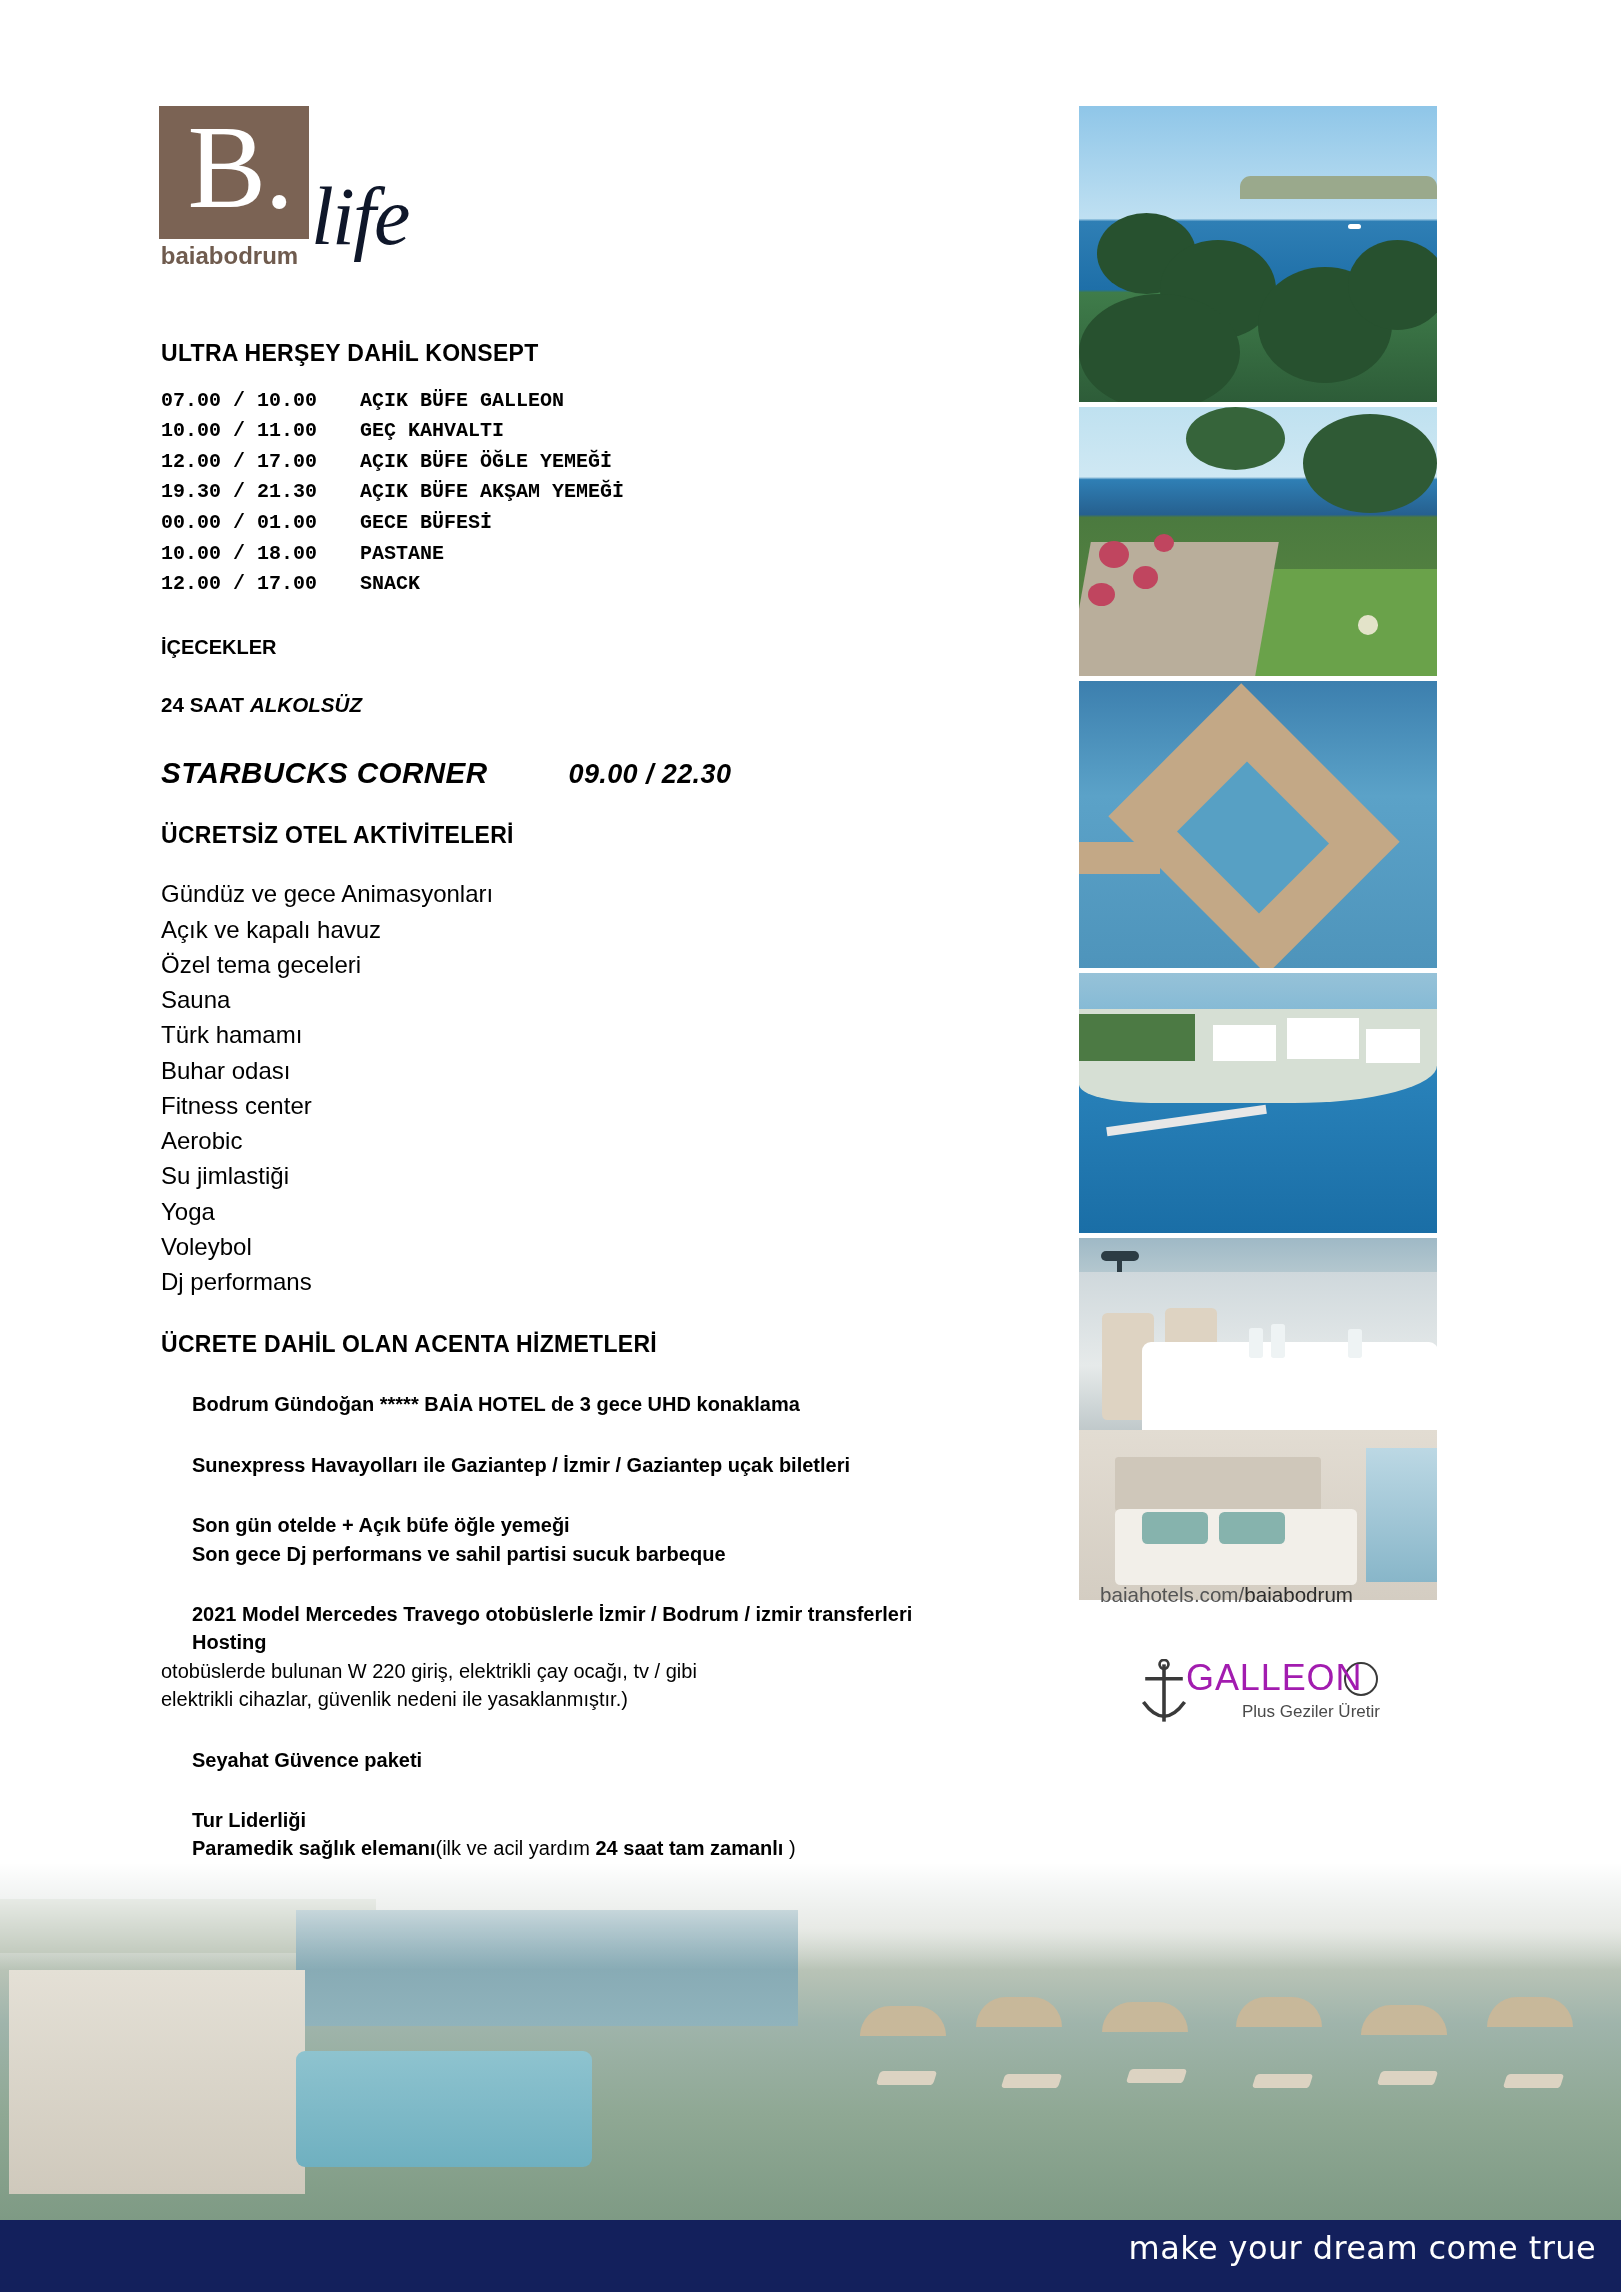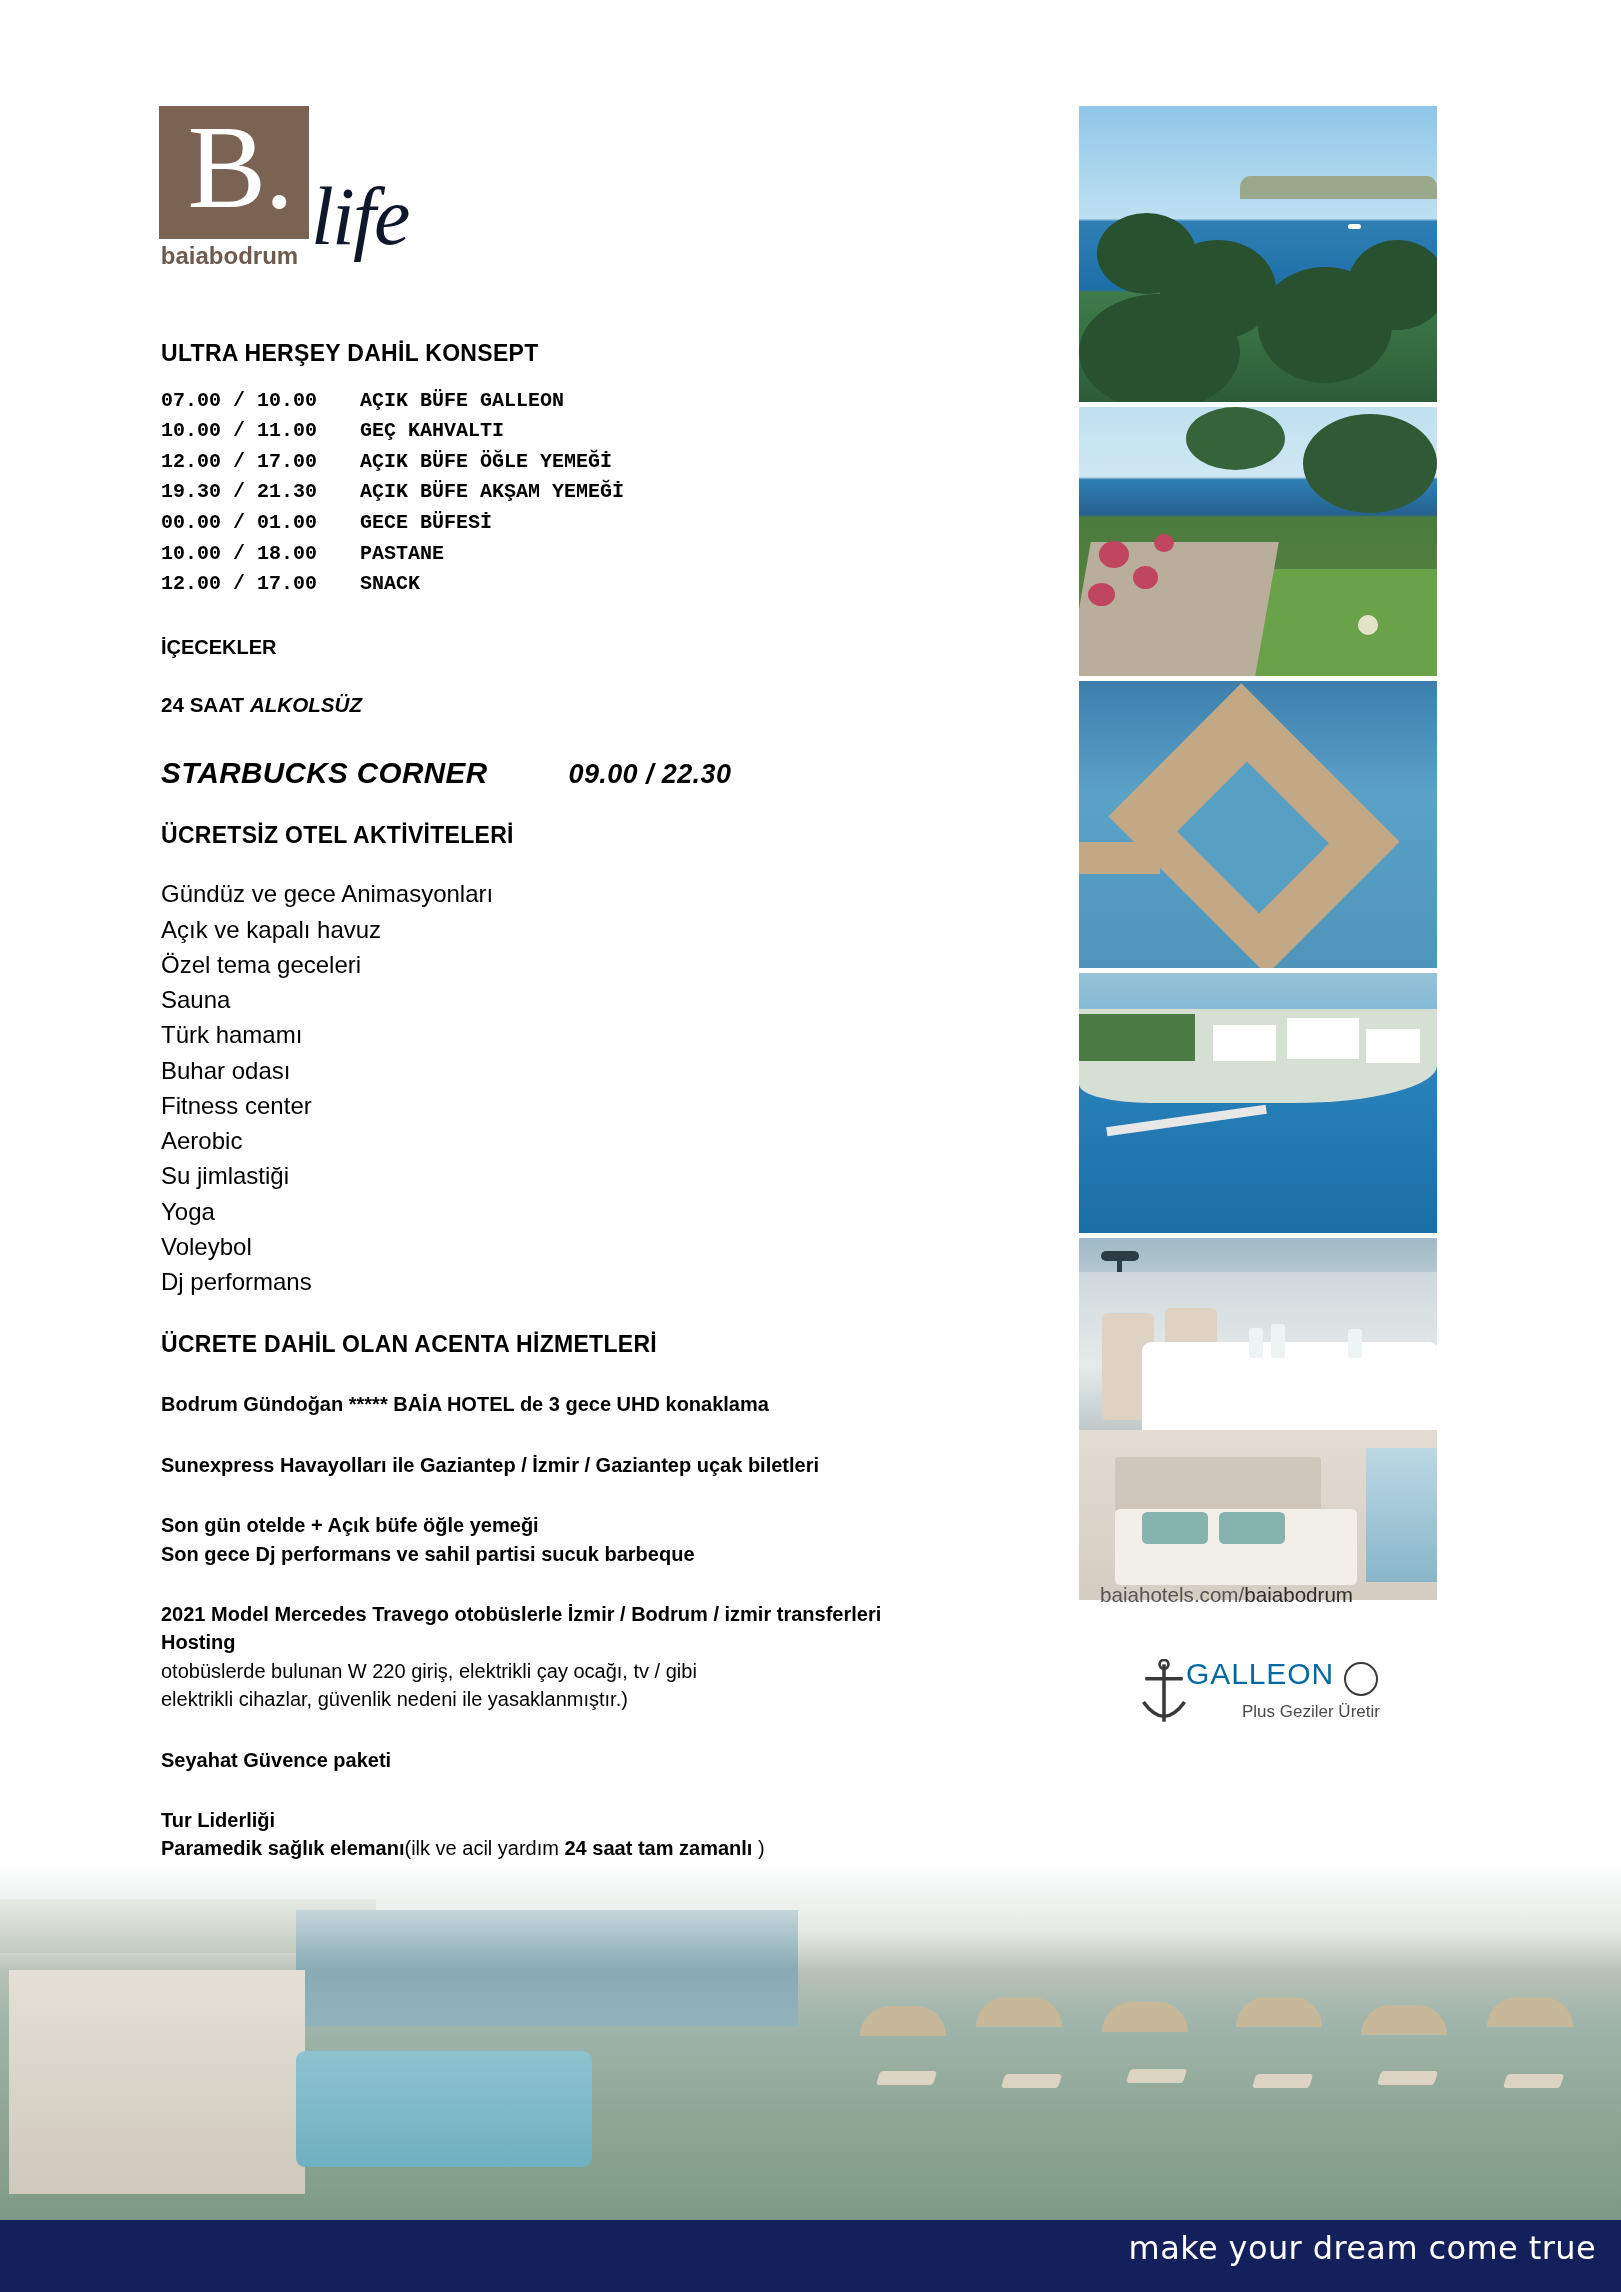--- a/index.html
+++ b/index.html
@@ -132,20 +132,21 @@
   }
   ul.plain-list li {
     font-size: 24px;
     font-weight: 400;
     line-height: 1.47;
   }
   .para {
     font-size: 20px;
     font-weight: 700;
     line-height: 1.42;
+    margin-left: 31px;
   }
   .para-note {
     font-size: 20px;
     font-weight: 400;
     line-height: 1.42;
   }
   .inline-normal { font-weight: 400; }
   .inline-bold { font-weight: 700; }
 
   
@@ -223,24 +224,24 @@
     position: absolute;
     left: 1136px;
     top: 1657px;
     width: 296px;
     height: 81px;
   }
   #galleon-name {
     position: absolute;
     left: 50px;
     top: 0px;
-    font-size: 30px;
+    font-size: 36px;
     font-weight: 400;
     letter-spacing: 0.9px;
-    color: #0369a1;
+    color: #a21caf;
     font-family: "Liberation Sans", sans-serif;
   }
   #galleon-sub {
     position: absolute;
     left: 106px;
     top: 45px;
     font-size: 17px;
     color: #4a4a4a;
   }
   #galleon-anchor {

